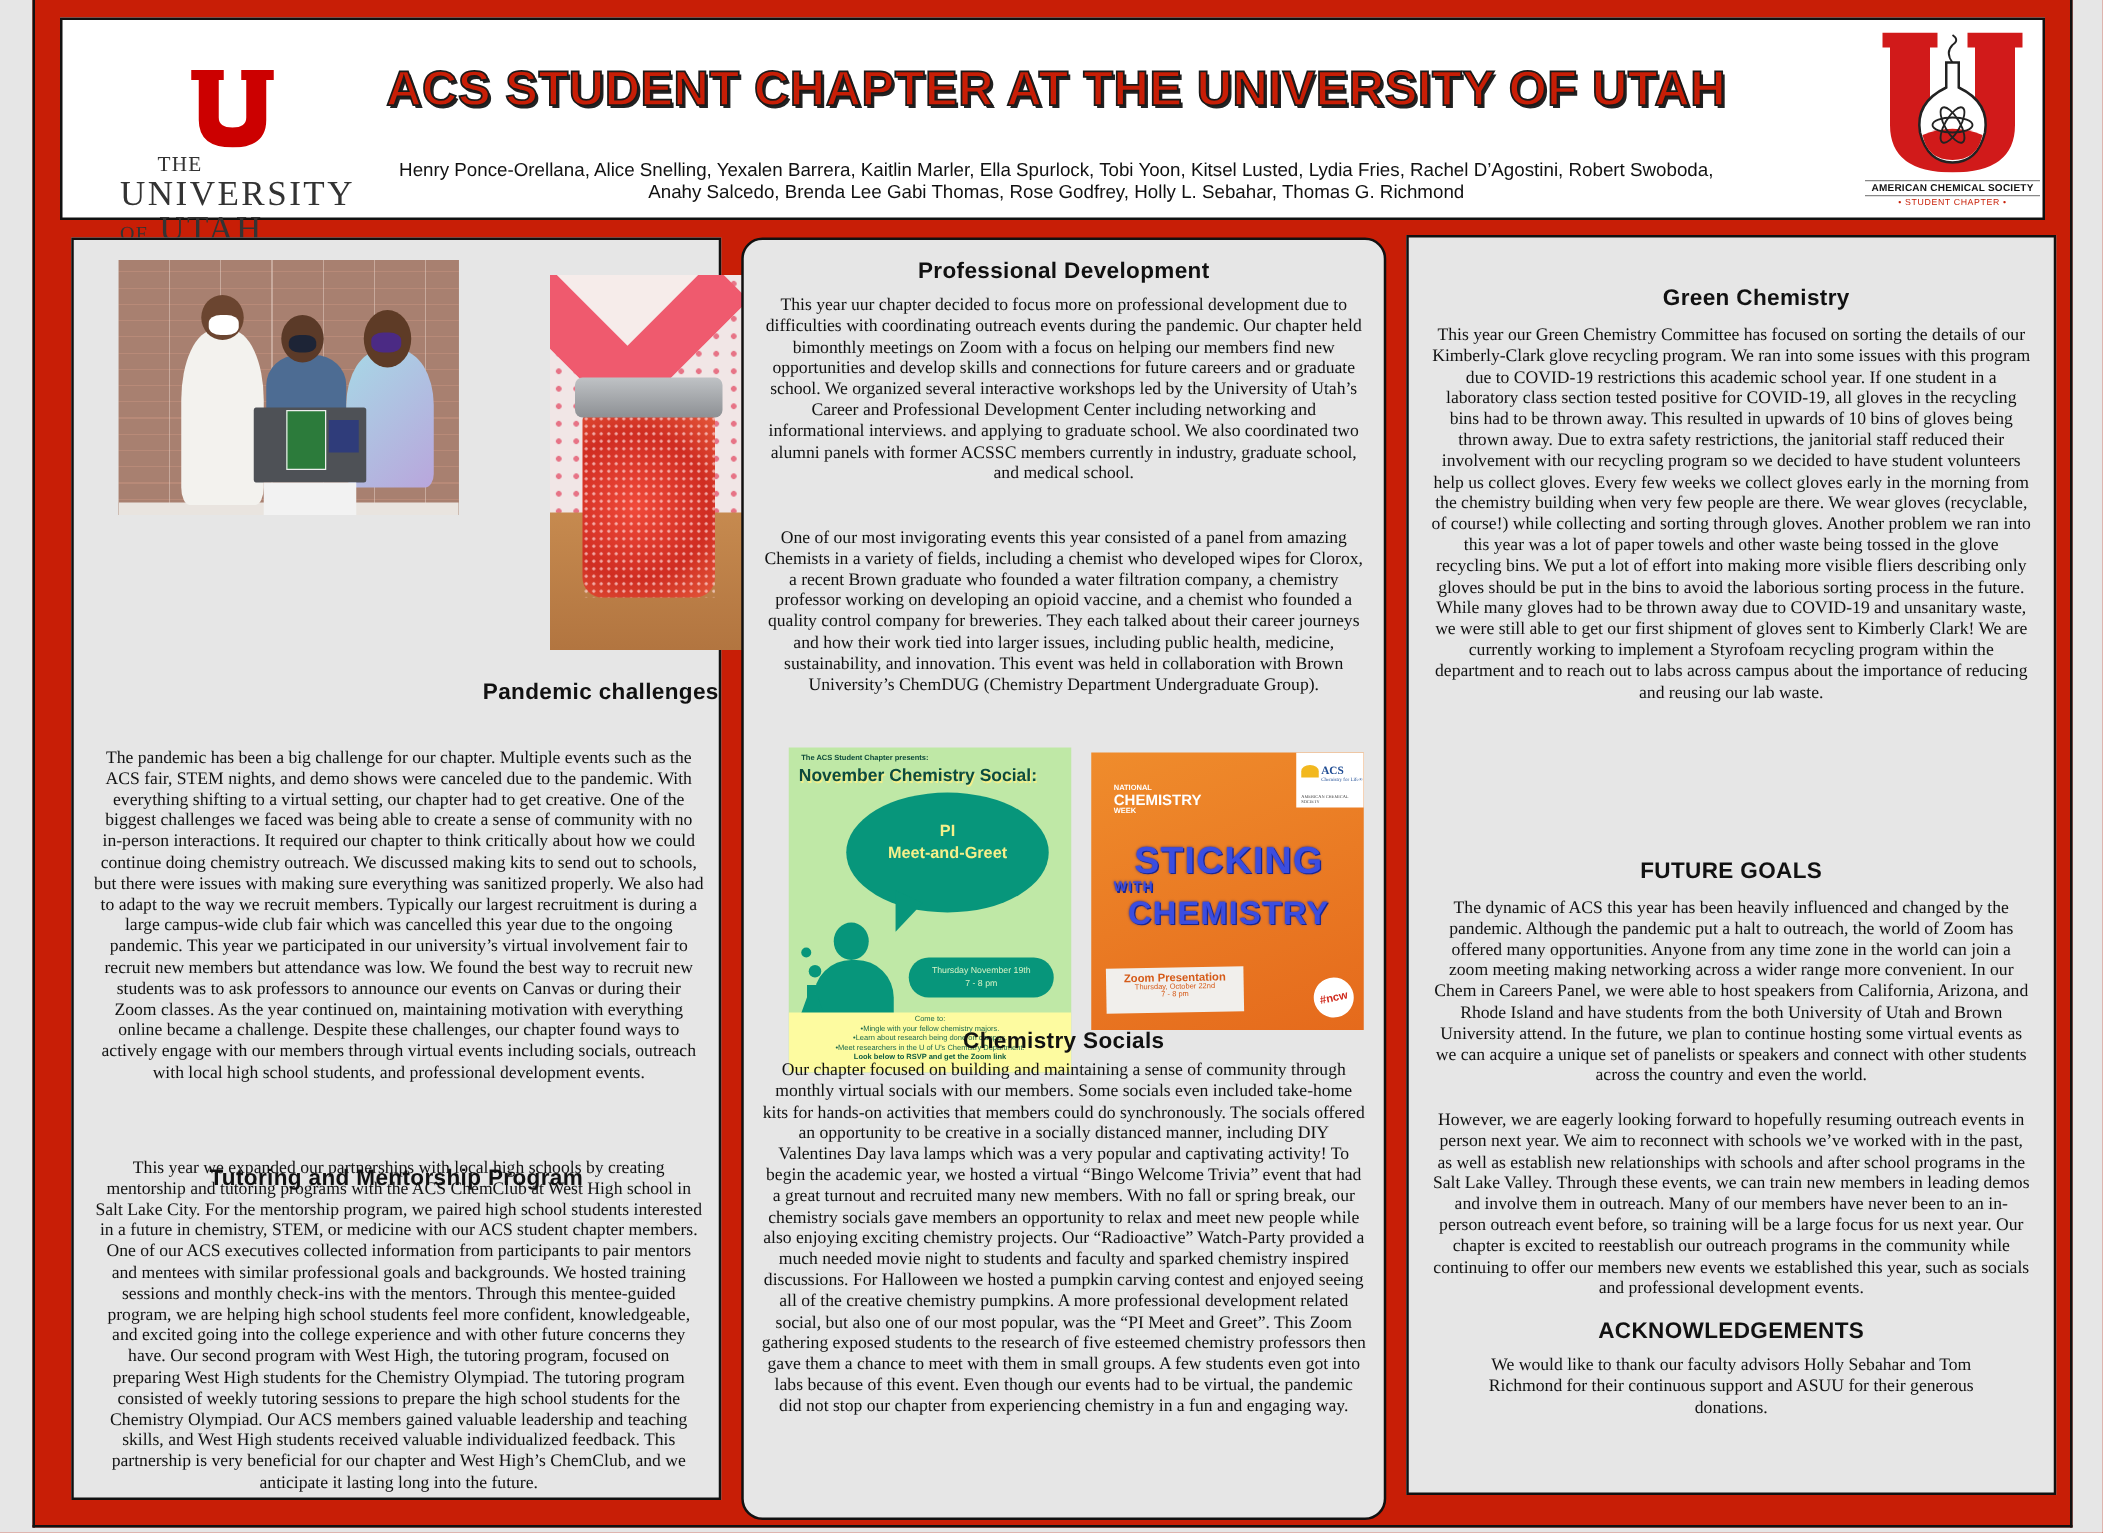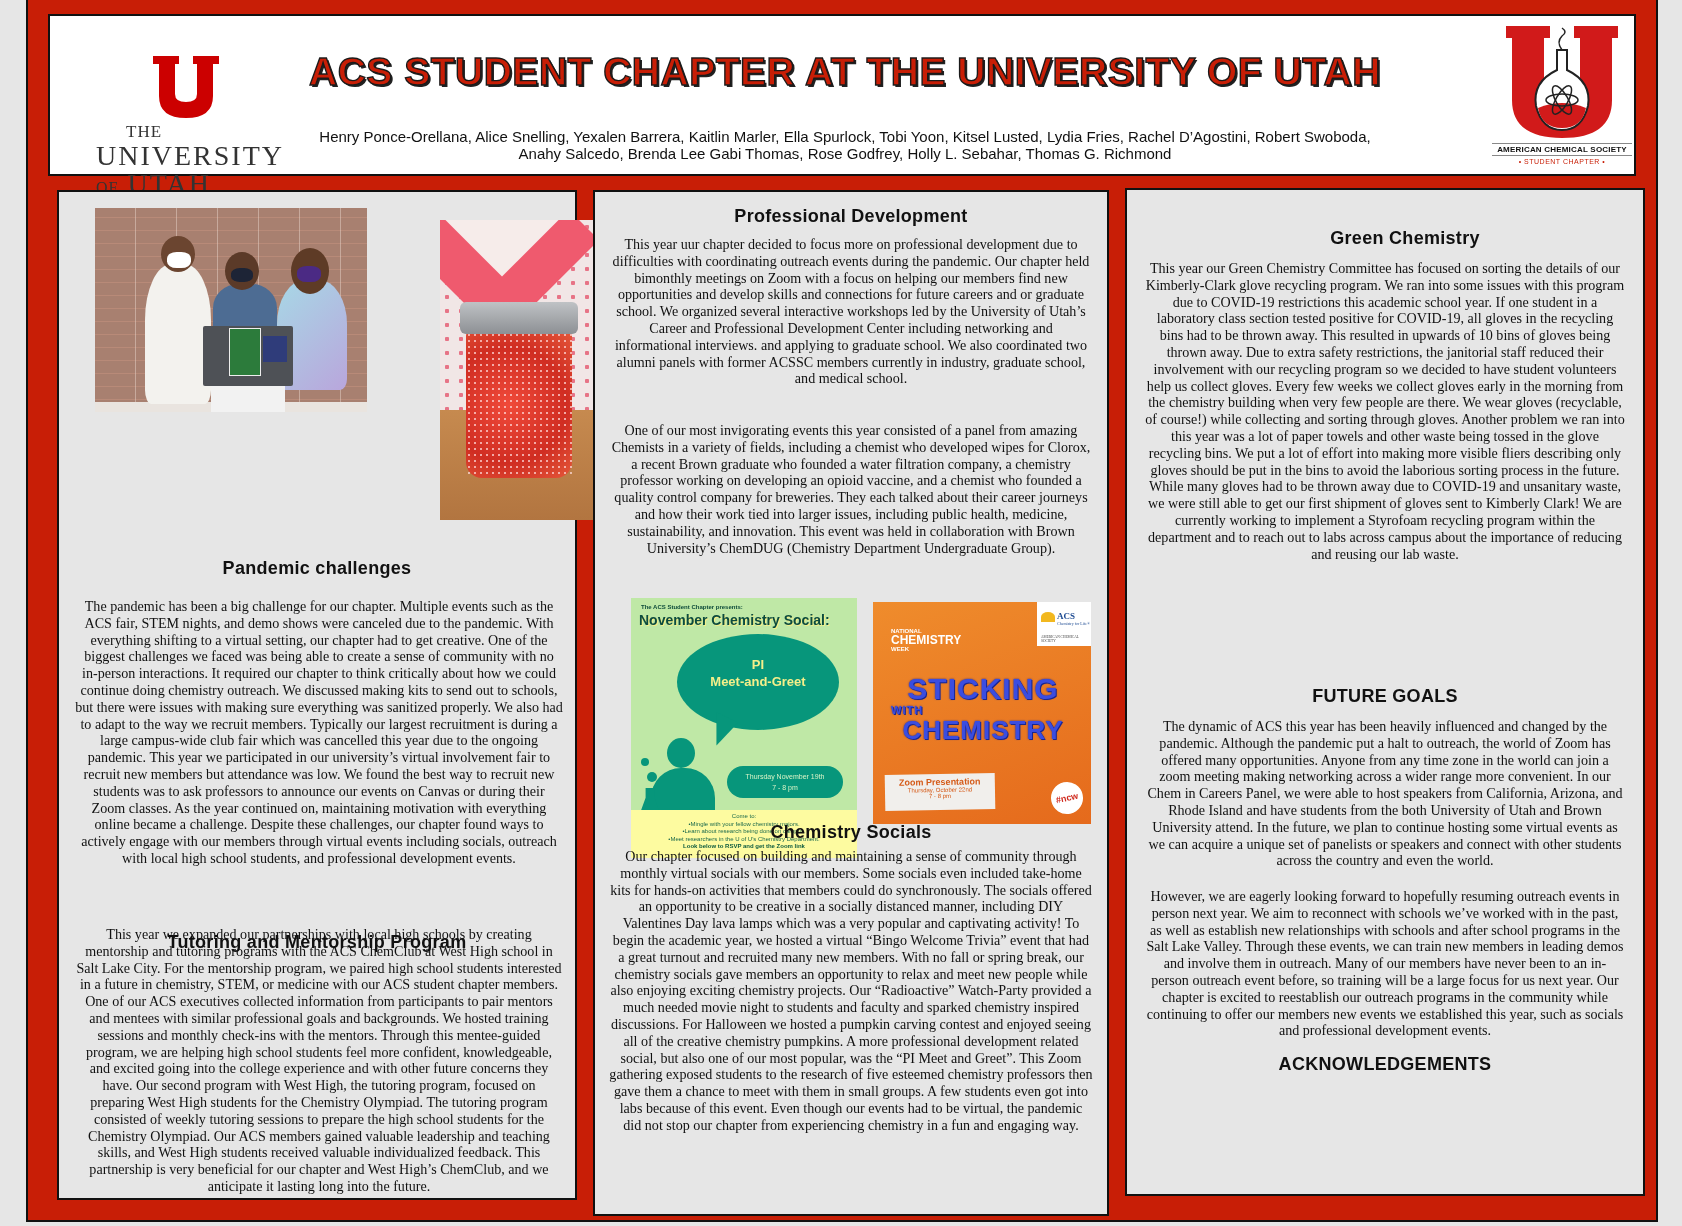--- a/index.html
+++ b/index.html
@@ -34,21 +34,21 @@
   }
 
   .acs-logo { position: absolute; left: 1442px; top: 10px; width: 140px; height: 148px; text-align: center; }
   .acs-logo .acs-name { font-family: "Liberation Sans", sans-serif; font-size: 8px; font-weight: bold; letter-spacing: 0.2px; color: #111; border-top: 1px solid #888; border-bottom: 1px solid #888; padding: 1px 0; margin-top: 1px; }
   .acs-logo .acs-sub { font-family: "Liberation Sans", sans-serif; font-size: 7px; color: #c81e06; letter-spacing: 0.5px; margin-top: 2px; }
 
   .col {
     position: absolute; background: #e6e6e6; border: 2px solid #111;
   }
   .col1 { left: 29px; top: 190px; width: 520px; height: 1010px; }
-  .col2 { left: 565px; top: 190px; width: 516px; height: 1026px; }
+  .col2 { left: 565px; top: 190px; width: 516px; height: 1026px; border-radius: 17px; }
   .col3 { left: 1097px; top: 188px; width: 520px; height: 1008px; }
 
   h2.sec {
     font-family: "Liberation Sans", sans-serif; font-weight: bold; font-size: 18px;
     text-align: center; color: #111; letter-spacing: 0.3px;
   }
   p.body {
     font-family: "Liberation Serif", serif; font-size: 14.1px; line-height: 16.8px;
     text-align: center; color: #111;
   }
@@ -170,21 +170,21 @@
 
     <div class="photo photo-jar">
       <div class="dots"></div>
       <div class="heart"></div>
       <div class="heart2"></div>
       <div class="table"></div>
       <div class="glass"></div>
       <div class="lid"></div>
     </div>
 
-    <h2 class="sec abs" style="left:0;top:366px;width:516px;">Pandemic challenges</h2>
+    <h2 class="sec abs" style="left:0;top:351px;width:516px;text-align:right;">Pandemic challenges</h2>
     <p class="body abs" style="left:16px;top:406px;width:488px;">The pandemic has been a big challenge for our chapter. Multiple events such as the ACS fair, STEM nights, and demo shows were canceled due to the pandemic. With everything shifting to a virtual setting, our chapter had to get creative. One of the biggest challenges we faced was being able to create a sense of community with no in-person interactions. It required our chapter to think critically about how we could continue doing chemistry outreach. We discussed making kits to send out to schools, but there were issues with making sure everything was sanitized properly. We also had to adapt to the way we recruit members. Typically our largest recruitment is during a large campus-wide club fair which was cancelled this year due to the ongoing pandemic. This year we participated in our university’s virtual involvement fair to recruit new members but attendance was low. We found the best way to recruit new students was to ask professors to announce our events on Canvas or during their Zoom classes.  As the year continued on, maintaining motivation with everything online became a challenge. Despite these challenges, our chapter found ways to actively engage with our members through virtual events including socials, outreach with local high school students, and professional development events.</p>
 
     <h2 class="sec abs" style="left:0;top:692px;width:516px;margin-top:48px;">Tutoring and Mentorship Program</h2>
     <p class="body abs" style="left:16px;top:734px;width:488px;">This year we expanded our partnerships with local high schools by creating mentorship and tutoring programs with the ACS ChemClub at West High school in Salt Lake City. For the mentorship program, we paired high school students interested in a future in chemistry, STEM, or medicine with our ACS student chapter members. One of our ACS executives collected information from participants to pair mentors and mentees with similar professional goals and backgrounds. We hosted training sessions and monthly check-ins with the mentors. Through this mentee-guided program, we are helping high school students feel more confident, knowledgeable, and excited going into the college experience and with other future concerns they have. Our second program with West High, the tutoring program, focused on preparing West High students for the Chemistry Olympiad. The tutoring program consisted of weekly tutoring sessions to prepare the high school students for the Chemistry Olympiad. Our ACS members gained valuable leadership and teaching skills, and West High students received valuable individualized feedback. This partnership is very beneficial for our chapter and West High’s ChemClub, and we anticipate it lasting long into the future.</p>
   </div>
 
   <div class="col col2">
     <h2 class="sec abs" style="left:0;top:14px;width:512px;">Professional Development</h2>
     <p class="body abs" style="left:16px;top:44px;width:480px;">This year uur chapter decided to focus more on professional development due to difficulties with coordinating outreach events during the pandemic. Our chapter held bimonthly meetings  on Zoom with a focus on helping our members find new opportunities and develop skills and connections for future careers and or graduate school. We organized several interactive workshops led by the University of Utah’s Career and Professional Development Center including networking and informational interviews. and applying to graduate school. We also coordinated two alumni panels with former ACSSC members currently in industry, graduate school, and medical school.</p>
     <p class="body abs" style="left:16px;top:230px;width:480px;">One of our most invigorating events this year consisted of a panel from amazing Chemists in a variety of fields, including a chemist who developed wipes for Clorox, a recent Brown graduate who founded a water filtration company, a chemistry professor working on developing an opioid vaccine, and a chemist who founded a quality control company for breweries. They each talked about their career journeys and how their work tied into larger issues, including public health, medicine, sustainability, and innovation. This event was held in collaboration with Brown University’s ChemDUG (Chemistry Department Undergraduate Group).</p>
@@ -247,15 +247,16 @@
 
   <div class="col col3">
     <h2 class="sec abs" style="left:0;top:38px;width:556px;">Green Chemistry</h2>
     <p class="body abs" style="left:18px;top:70px;width:480px;">This year our Green Chemistry Committee has focused on sorting the details of our Kimberly-Clark glove recycling program. We ran into some issues with this program due to COVID-19 restrictions this academic school year. If one student in a laboratory class section tested positive for COVID-19, all gloves in the recycling bins had to be thrown away. This resulted in upwards of 10 bins of gloves being thrown away. Due to extra safety restrictions, the janitorial staff reduced their involvement with our recycling program so we decided to have student volunteers help us collect gloves. Every few weeks we collect gloves early in the morning from the chemistry building when very few people are there. We wear gloves (recyclable, of course!) while collecting and sorting through gloves. Another problem we ran into this year was a lot of paper towels and other waste being tossed in the glove recycling bins. We put a lot of effort into making more visible fliers describing only gloves should be put in the bins to avoid the laborious sorting process in the future. While many gloves had to be thrown away due to COVID-19 and unsanitary waste, we were still able to get our first shipment of gloves sent to Kimberly Clark! We are currently working to implement a Styrofoam recycling program within the department and to reach out to labs across campus about the importance of reducing and reusing our lab waste.</p>
 
     <h2 class="sec abs" style="left:0;top:496px;width:516px;">FUTURE GOALS</h2>
     <p class="body abs" style="left:18px;top:528px;width:480px;">The dynamic of ACS this year has been heavily influenced and changed by the pandemic. Although the pandemic put a halt to outreach, the world of Zoom has offered many opportunities. Anyone from any time zone in the world can join a zoom meeting making networking across a wider range more convenient. In our Chem in Careers Panel, we were able to host speakers from California, Arizona, and Rhode Island and have students from the both University of Utah and Brown University attend. In the future, we plan to continue hosting some virtual events as we can acquire a unique set of panelists or speakers and connect with other students across the country and even the world.</p>
     <p class="body abs" style="left:18px;top:698px;width:480px;">However, we are eagerly looking forward to hopefully resuming outreach events in person next year. We aim to reconnect with schools we’ve worked with in the past, as well as establish new relationships with schools and after school programs in the Salt Lake Valley. Through these events, we can train new members in leading demos and involve them in outreach. Many of our members have never been to an in-person outreach event before, so training will be a large focus for us next year. Our chapter is excited to reestablish our outreach programs in the community while continuing to offer our members new events we established this year, such as socials and professional development events.</p>
 
     <h2 class="sec abs" style="left:0;top:864px;width:516px;">ACKNOWLEDGEMENTS</h2>
+    <p class="body abs" style="left:40px;top:894px;width:436px;">We would like to thank our faculty advisors Holly Sebahar and Tom Richmond for their continuous support and ASUU for their generous donations.</p>
   </div>
 
 </div>
 
 </body></html>

